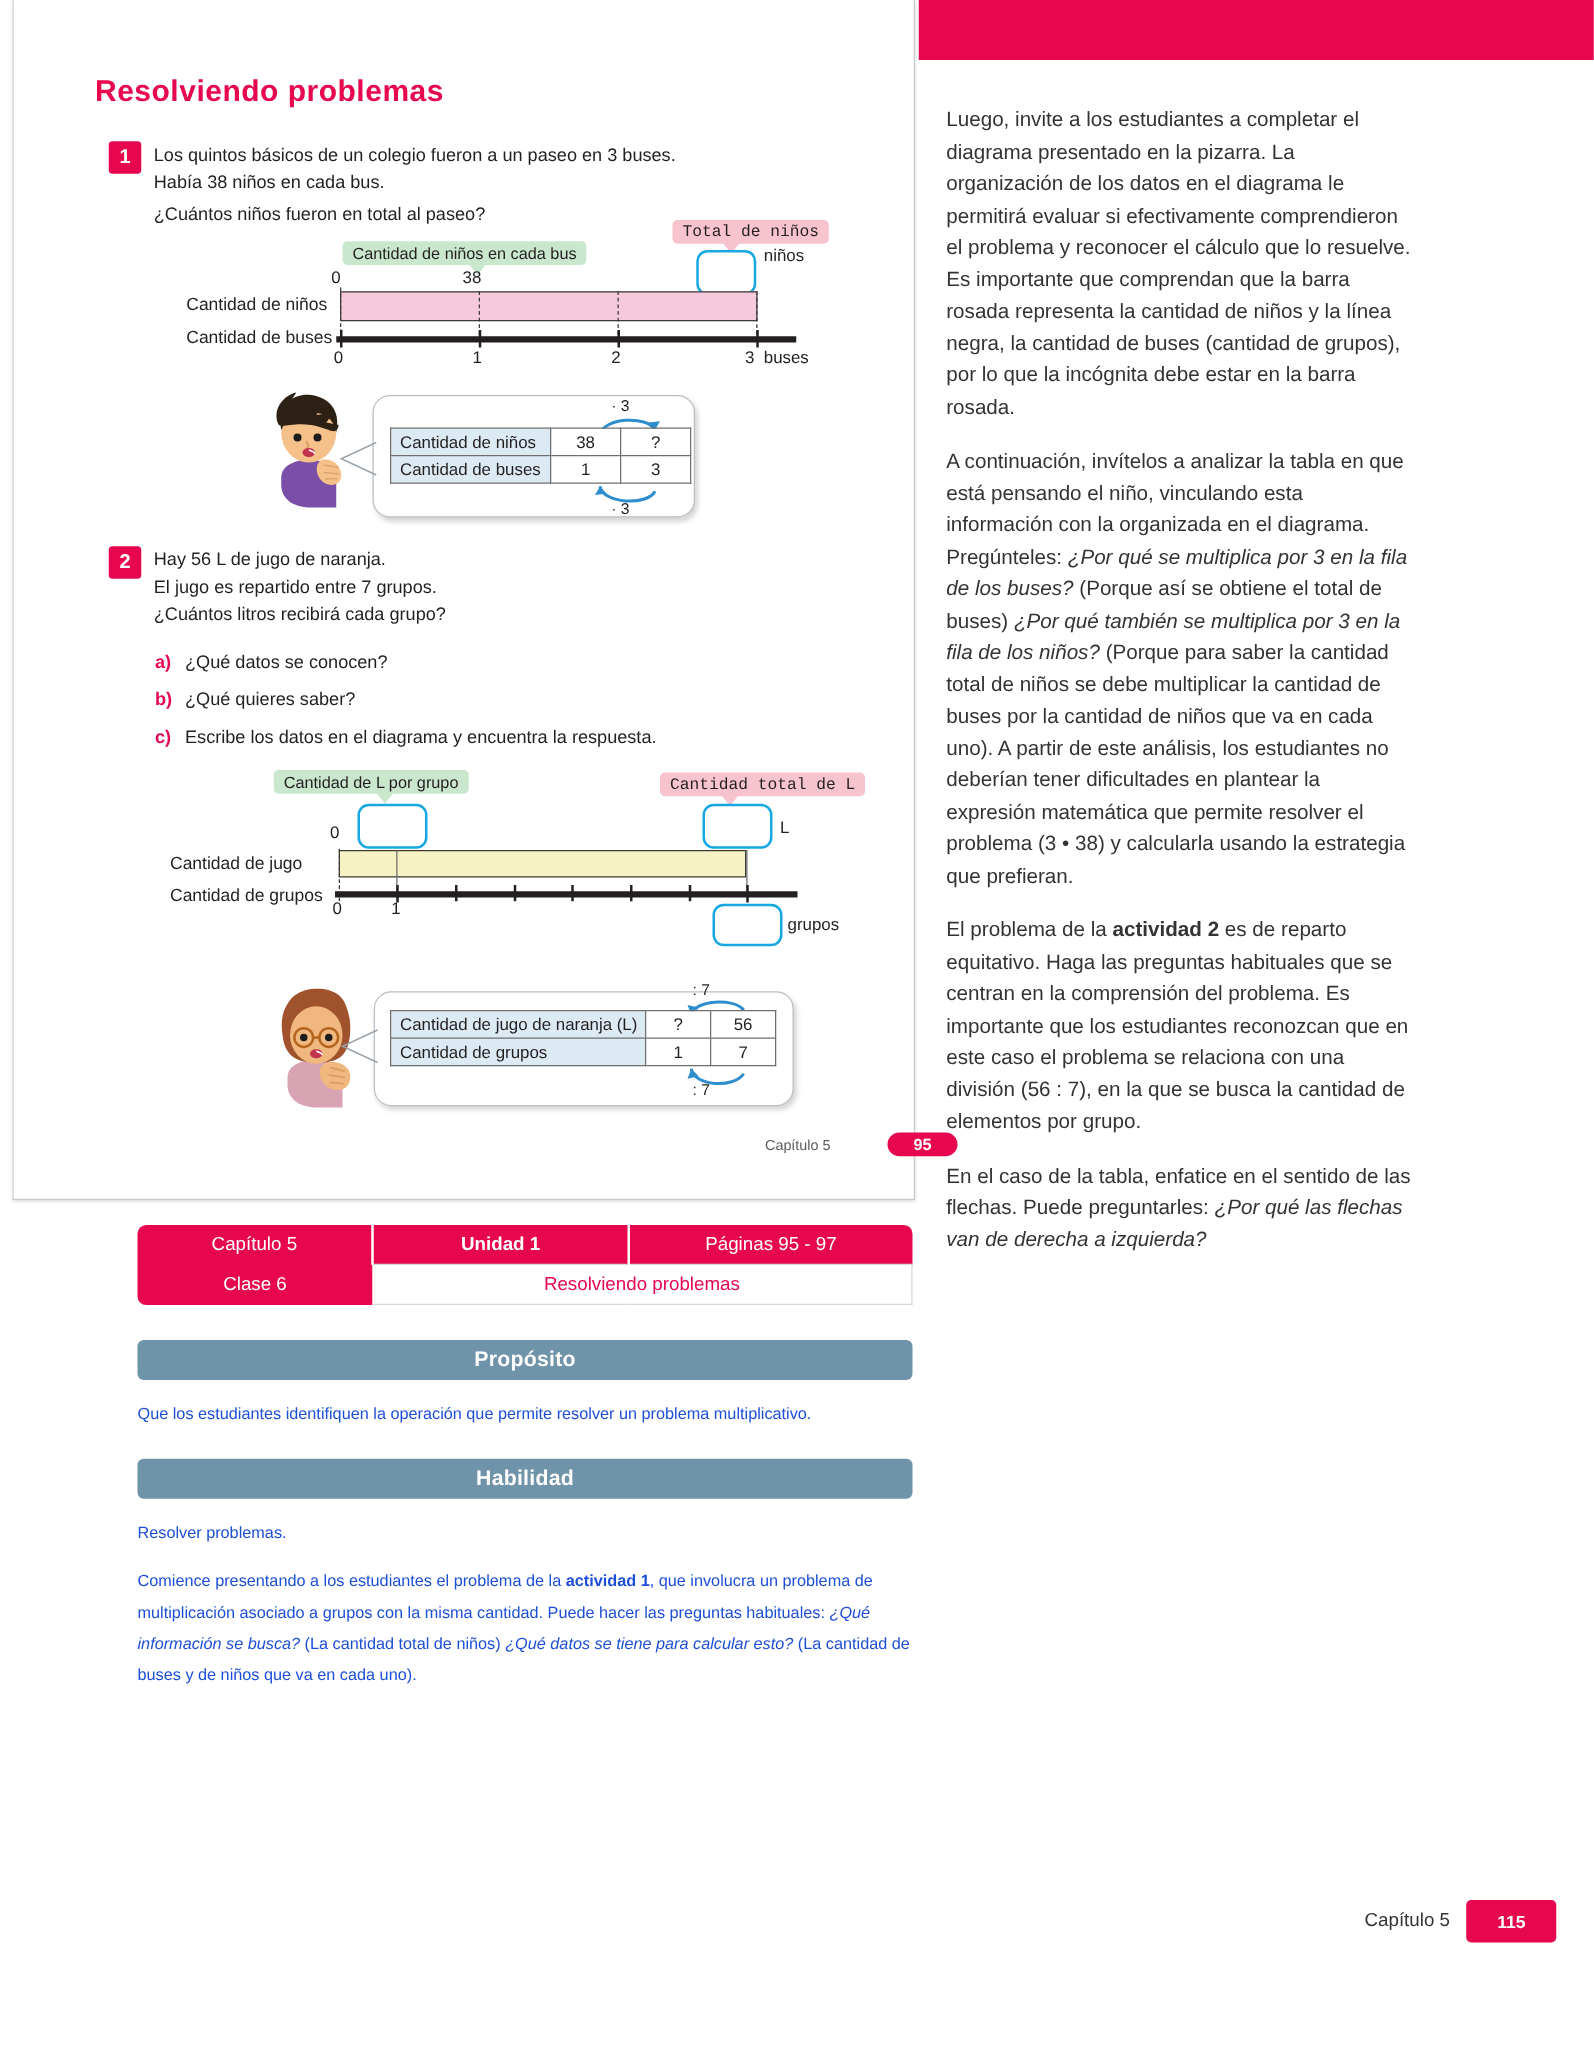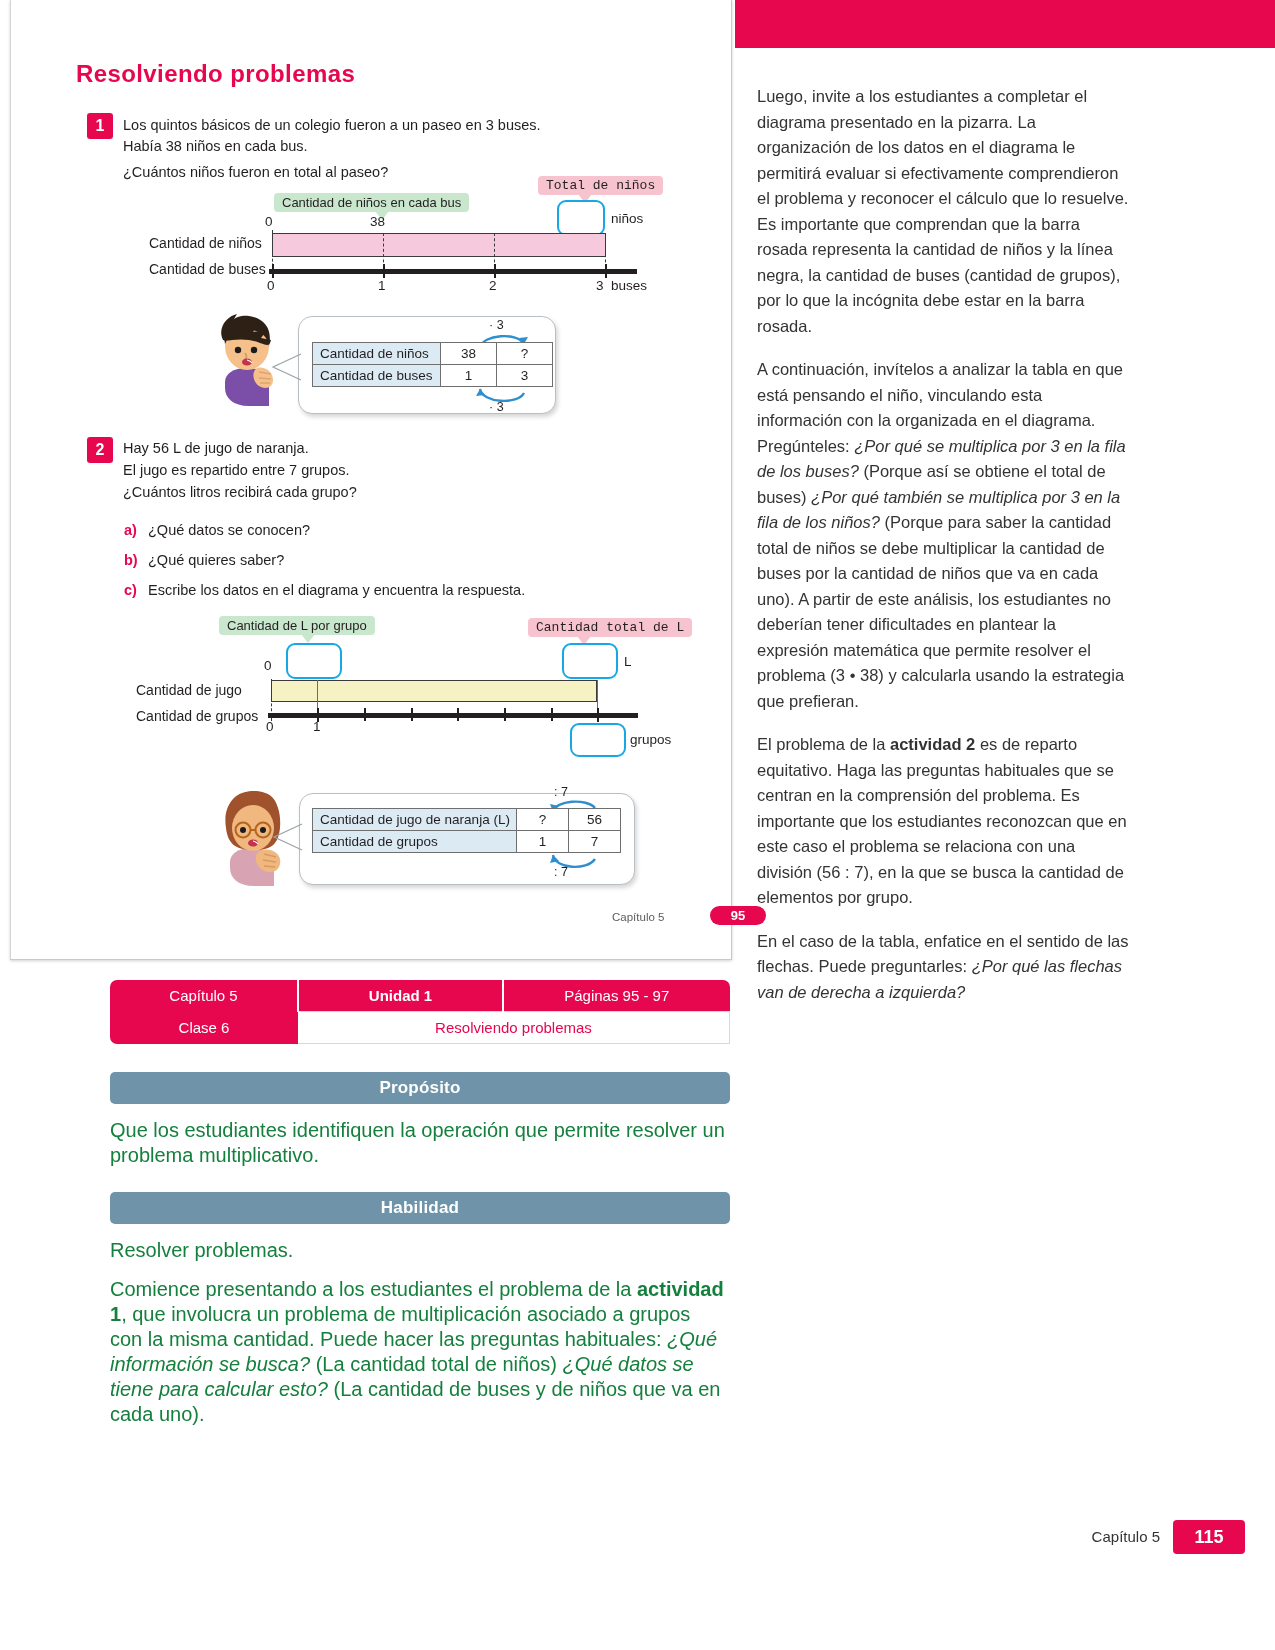--- a/index.html
+++ b/index.html
@@ -152,21 +152,21 @@
     border-bottom-right-radius:7px;
   }
 
   .sec-band {
     width:620px; background:#6f94aa; color:#fff;
     font-size:17px; font-weight:bold; text-align:center;
     padding:6px 0; border-radius:5px; margin-top:24px;
     letter-spacing:.2px;
   }
   .sec-body {
-    width:618px; font-size:20px; line-height:25px; color:#15803d;
+    width:618px; font-size:13px; line-height:25px; color:#1d4ed8;
     margin-top:14px;
   }
 
   
   #guide-right {
     position:absolute; left:757px; top:84px; width:375px;
   }
   #guide-right p {
     margin:0 0 18px 0; font-size:16.5px; line-height:25.5px; color:#333;
   }
@@ -174,21 +174,21 @@
   .bd { font-weight:bold; }
 
   
   #bottom-folio-text {
     position:absolute; right:115px; bottom:105px;
     font-size:15px; color:#333;
   }
   #bottom-folio-pill {
     position:absolute; right:30px; bottom:96px;
     width:72px; height:34px; background:#e6074f; color:#fff;
-    font-size:18px; font-weight:bold;
+    font-size:14px; font-weight:bold;
     display:flex; align-items:center; justify-content:center;
     border-radius:4px;
   }
 
   
   .kid { position:absolute; }
 </style>
 </head>
 <body>
 
@@ -207,21 +207,21 @@
     <div class="tag green" style="left:263px; top:193px;">Cantidad de niños en cada bus</div>
     <div class="tag-tip tip-green" style="left:364px; top:211px;"></div>
 
     <div class="tag pink" style="left:527px; top:176px;">Total de niños</div>
     <div class="tag-tip tip-pink" style="left:567px; top:194px;"></div>
 
     <div class="axlabel" style="left:254px; top:214px;">0</div>
     <div class="axlabel" style="left:359px; top:214px;">38</div>
 
     <div class="ansbox" style="left:546px; top:200px; width:48px; height:36px;"></div>
-    <div class="axlabel" style="left:600px; top:211px;">niños</div>
+    <div class="axlabel" style="left:600px; top:197px;">niños</div>
 
     <div class="rowlabel" style="left:138px; top:235px;">Cantidad de niños</div>
     <div class="rowlabel" style="left:138px; top:261px;">Cantidad de buses</div>
 
     <div class="bar-pink" style="left:261px; top:233px; width:334px; height:24px;"></div>
     <div class="dash-v" style="left:261px; top:230px; height:46px;"></div>
     <div class="dash-v" style="left:372px; top:233px; height:40px;"></div>
     <div class="dash-v" style="left:483px; top:233px; height:40px;"></div>
     <div class="dash-v" style="left:594px; top:233px; height:40px;"></div>
 

